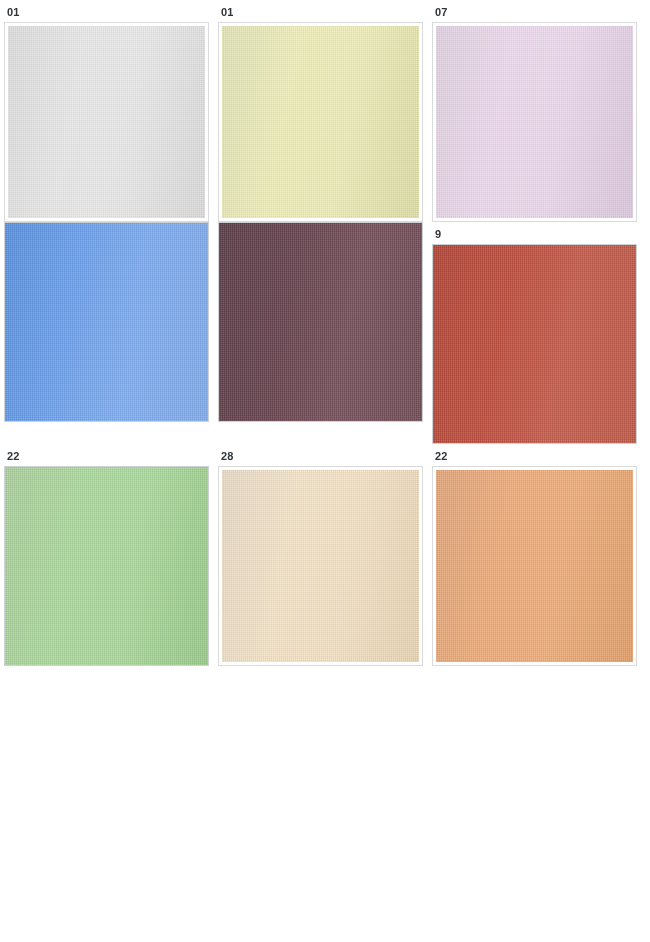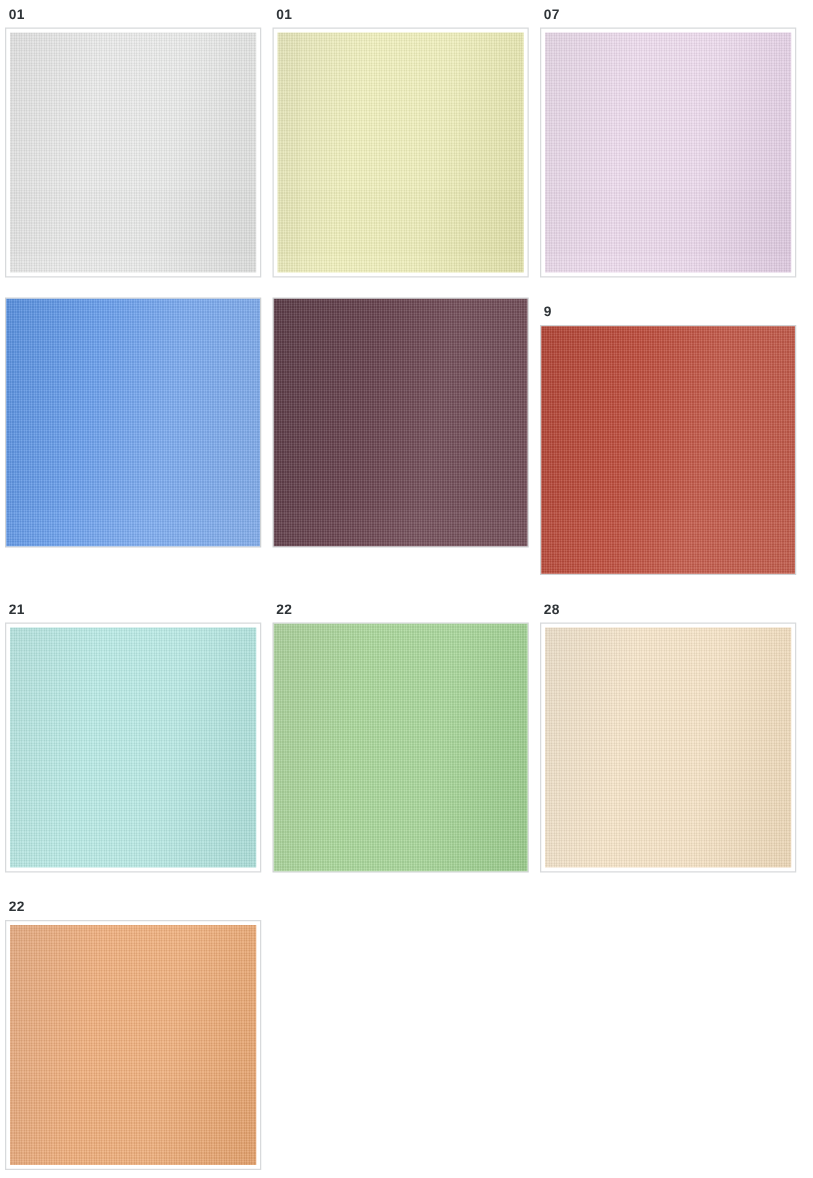--- a/index.html
+++ b/index.html
@@ -19,21 +19,21 @@
     display: flex;
     flex-wrap: wrap;
     align-content: flex-start;
     padding: 0 0 0 4px;
     box-sizing: border-box;
     width: 650px;
   }
 
   .swatch-cell {
     width: 211px;
-    margin: 0 3px 16px 0;
+    margin: 0 3px 0 0;
     padding: 0;
     box-sizing: border-box;
   }
 
   .swatch-label {
     font-size: 11px;
     font-weight: bold;
     color: #2f3438;
     line-height: 12px;
     padding: 6px 0 4px 3px;
@@ -131,26 +131,20 @@
         <div class="swatch-chip" style="background: linear-gradient(105deg, rgb(97, 64, 76) 0%, rgb(107, 68, 80) 52%, rgb(117, 80, 90) 100%);"></div>
       </div>
     </div>
     <div class="swatch-cell">
       <div class="swatch-label">9</div>
       <div class="swatch-frame flush">
         <div class="swatch-chip" style="background: linear-gradient(105deg, rgb(189, 74, 58) 0%, rgb(192, 80, 63) 52%, rgb(199, 93, 76) 100%);"></div>
       </div>
     </div>
     <div class="swatch-cell">
-      <div class="swatch-label">21</div>
-      <div class="swatch-frame">
-        <div class="swatch-chip" style="background: linear-gradient(105deg, rgb(189, 238, 233) 0%, rgb(181, 232, 227) 52%, rgb(173, 226, 221) 100%);"></div>
-      </div>
-    </div>
-    <div class="swatch-cell">
       <div class="swatch-label">22</div>
       <div class="swatch-frame flush">
         <div class="swatch-chip" style="background: linear-gradient(105deg, rgb(182, 222, 166) 0%, rgb(169, 216, 154) 52%, rgb(159, 210, 144) 100%);"></div>
       </div>
     </div>
     <div class="swatch-cell">
       <div class="swatch-label">28</div>
       <div class="swatch-frame">
         <div class="swatch-chip" style="background: linear-gradient(105deg, rgb(248, 233, 210) 0%, rgb(245, 226, 196) 52%, rgb(242, 220, 186) 100%);"></div>
       </div>

